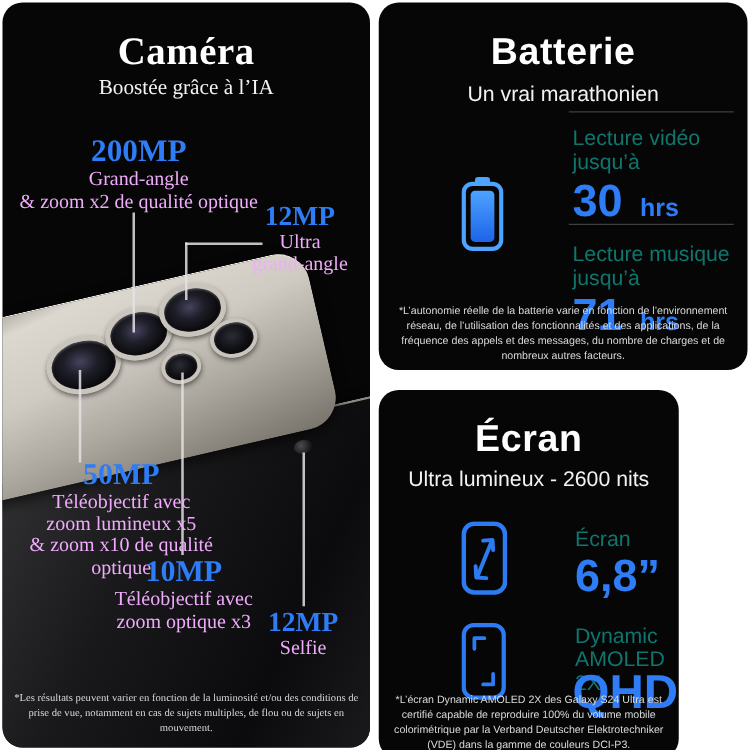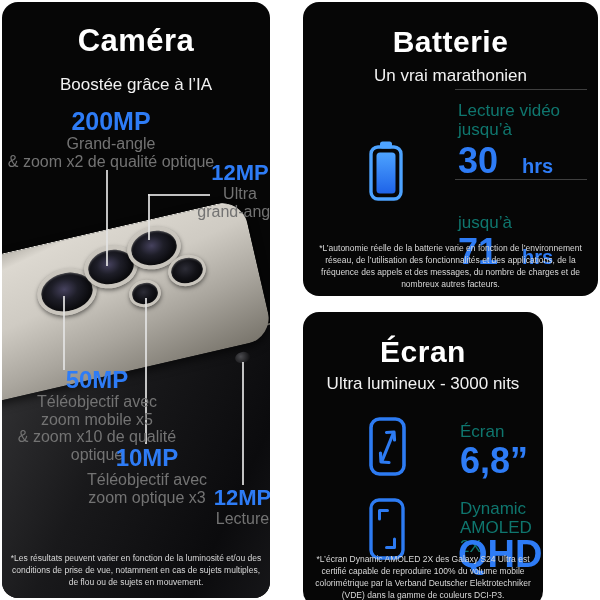--- a/index.html
+++ b/index.html
@@ -2,32 +2,32 @@
 <html><head>
 <meta charset="utf-8">
 <style>
   html,body{margin:0;padding:0;}
   body{
     width:600px;height:600px;position:relative;background:#ffffff;overflow:hidden;
     font-family:"Liberation Sans",sans-serif;
     -webkit-font-smoothing:antialiased;
   }
   .panel{position:absolute;background:#060606;border-radius:16px;overflow:hidden;}
-  #panel-camera{left:2px;top:2px;width:268px;height:596px;}
+  #panel-camera{left:2px;top:2px;width:294px;height:596px;font-family:Liberation Serif, serif;}
   #panel-battery{left:303px;top:2px;width:295px;height:294px;}
   #panel-screen{left:303px;top:312px;width:240px;height:295px;}
 
   .p-title{position:absolute;left:0;width:100%;text-align:center;color:#ffffff;
     font-weight:700;font-size:31px;letter-spacing:.5px;}
   .p-sub{position:absolute;left:0;width:100%;text-align:center;color:#f2f2f2;
     font-weight:400;font-size:17px;}
 
   .mp{color:#2e7cf6;font-weight:700;}
   .spec{position:absolute;text-align:center;color:#f5f5f5;z-index:6;}
-  .spec .line{font-size:16px;line-height:17.5px;color:#737373;}
+  .spec .line{font-size:16px;line-height:17.5px;color:#f0abfc;}
 
   .finenote{position:absolute;left:7px;right:7px;text-align:center;color:#d9d9d9;
     font-size:8.5px;line-height:1.4;z-index:7;}
 
   
   #scene{position:absolute;inset:0;z-index:1;}
   #body-band{position:absolute;left:-75px;top:232px;width:335px;height:142px;
     border-radius:26px;transform:rotate(-13deg);
     background:linear-gradient(168deg,#8f8b83 0%,#dcd8d0 16%,#cfcbc3 42%,#aaa69e 68%,#767269 100%);
     border-top:1px solid #f2efe8;box-shadow:0 4px 10px rgba(0,0,0,.6);}
@@ -44,21 +44,21 @@
   #punch-hole{position:absolute;left:233px;top:350px;width:15px;height:11px;border-radius:50%;
     transform:rotate(-13deg);
     background:radial-gradient(circle at 40% 38%,#4c4c50 0%,#151517 75%);}
   .callout{position:absolute;background:#e3e3e3;opacity:.85;z-index:5;}
   .callout.v{width:2px;} .callout.h{height:2px;}
 
   
   .divider{position:absolute;height:1px;background:#3f3f3f;}
   .col-label{position:absolute;color:#0f766e;font-size:17px;line-height:19px;font-weight:400;}
   .big-blue{position:absolute;color:#2e7cf6;font-weight:700;font-size:36px;line-height:36px;}
-  .big-blue .unit{font-size:20px;font-weight:700;margin-left:24px;}
+  .big-blue .unit{font-size:20px;font-weight:700;margin-left:14px;}
   .qhd{font-size:38px;text-align:right;}
   .icon-box{position:absolute;}
 </style>
 </head>
 <body>
 
 <div id="panel-camera" class="panel">
   <div id="scene">
     <div id="screen-under"></div>
     <div id="body-band"></div>
@@ -71,51 +71,51 @@
   </div>
 
   <div class="callout v" style="left:104px;top:168px;height:96px;"></div>
   <div class="callout h" style="left:146px;top:192px;width:62px;"></div>
   <div class="callout v" style="left:146px;top:192px;height:46px;"></div>
   <div class="callout v" style="left:61px;top:294px;height:74px;"></div>
   <div class="callout v" style="left:143px;top:296px;height:146px;"></div>
   <div class="callout v" style="left:240px;top:360px;height:123px;"></div>
 
   <div class="p-title" style="top:21px;">Caméra</div>
-  <div class="p-sub" style="top:73px;">Boostée grâce à l’IA</div>
+  <div class="p-sub" style="top:58px;">Boostée grâce à l’IA</div>
 
   <div class="spec" style="left:4px;top:106px;width:210px;">
     <div class="mp" style="font-size:25px;line-height:27px;">200MP</div>
     <div class="line">Grand-angle</div>
     <div class="line">&amp; zoom x2 de qualité optique</div>
   </div>
 
   <div class="spec" style="left:173px;top:159px;width:130px;">
     <div class="mp" style="font-size:22px;line-height:24px;">12MP</div>
     <div class="line">Ultra</div>
     <div class="line">grand-angle</div>
   </div>
 
   <div class="spec" style="left:-2px;top:365px;width:162px;padding-left:16px;">
     <div class="mp" style="font-size:24px;line-height:26px;">50MP</div>
     <div class="line">Téléobjectif avec</div>
-    <div class="line">zoom mobile x5</div>
+    <div class="line">zoom lumineux x5</div>
     <div class="line">&amp; zoom x10 de qualité</div>
     <div class="line">optique</div>
   </div>
 
   <div class="spec" style="left:60px;top:443px;width:170px;">
     <div class="mp" style="font-size:24px;line-height:26px;">10MP</div>
     <div class="line">Téléobjectif avec</div>
     <div class="line">zoom optique x3</div>
   </div>
 
   <div class="spec" style="left:188px;top:484px;width:105px;">
     <div class="mp" style="font-size:22px;line-height:24px;">12MP</div>
-    <div class="line">Lecture</div>
+    <div class="line">Selfie</div>
   </div>
 
   <div class="finenote" style="bottom:9px;">*Les résultats peuvent varier en fonction de la luminosité et/ou des conditions de prise de vue, notamment en cas de sujets multiples, de flou ou de sujets en mouvement.</div>
 </div>
 
 <div id="panel-battery" class="panel">
   <div class="p-title" style="top:23px;font-size:30px;">Batterie</div>
   <div class="p-sub" style="top:64px;">Un vrai marathonien</div>
 
   <div class="icon-box" style="left:66px;top:139px;width:34px;height:60px;">
@@ -133,31 +133,32 @@
   </div>
 
   <div class="divider" style="left:152px;top:87px;width:132px;"></div>
   <div class="col-label" style="left:155px;top:99px;">Lecture vidéo</div>
   <div class="col-label" style="left:155px;top:118px;">jusqu’à</div>
   <div class="big-blue" style="left:155px;top:141px;">
     <span>30</span><span class="unit">hrs</span>
   </div>
 
   <div class="divider" style="left:152px;top:177px;width:132px;"></div>
+  <div class="col-label" style="left:155px;top:192px;">Lecture musique</div>
   <div class="col-label" style="left:155px;top:211px;">jusqu’à</div>
   <div class="big-blue" style="left:155px;top:232px;">
     <span>71</span><span class="unit">hrs</span>
   </div>
 
   <div class="finenote" style="bottom:5px;">*L’autonomie réelle de la batterie varie en fonction de l’environnement réseau, de l’utilisation des fonctionnalités et des applications, de la fréquence des appels et des messages, du nombre de charges et de nombreux autres facteurs.</div>
 </div>
 
 <div id="panel-screen" class="panel">
   <div class="p-title" style="top:23px;font-size:30px;">Écran</div>
-  <div class="p-sub" style="top:62px;">Ultra lumineux - 3000 nits</div>
+  <div class="p-sub" style="top:62px;">Ultra lumineux - 2600 nits</div>
 
   <div class="icon-box" style="left:66px;top:105px;width:37px;height:59px;">
     <svg width="37" height="59" viewBox="0 0 37 59">
       <rect x="2" y="2" width="33" height="55" rx="8.5" fill="none" stroke="#2d7bf2" stroke-width="3.6"></rect>
       <g stroke="#2d7bf2" stroke-width="3.2" fill="none" stroke-linecap="round" stroke-linejoin="round">
         <path d="M13 44 L24 17"></path>
         <path d="M17.5 15.5 L25 15 L25.5 23"></path>
         <path d="M11.5 36 L12 45 L20 45.5"></path>
       </g>
     </svg>

